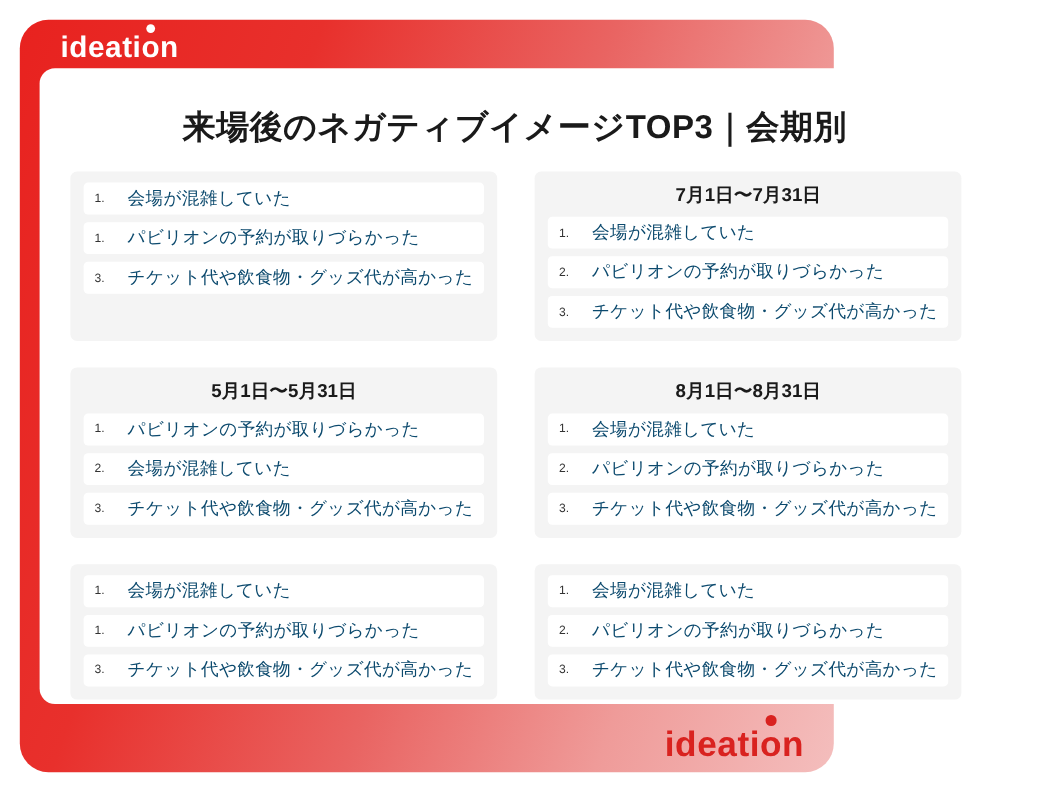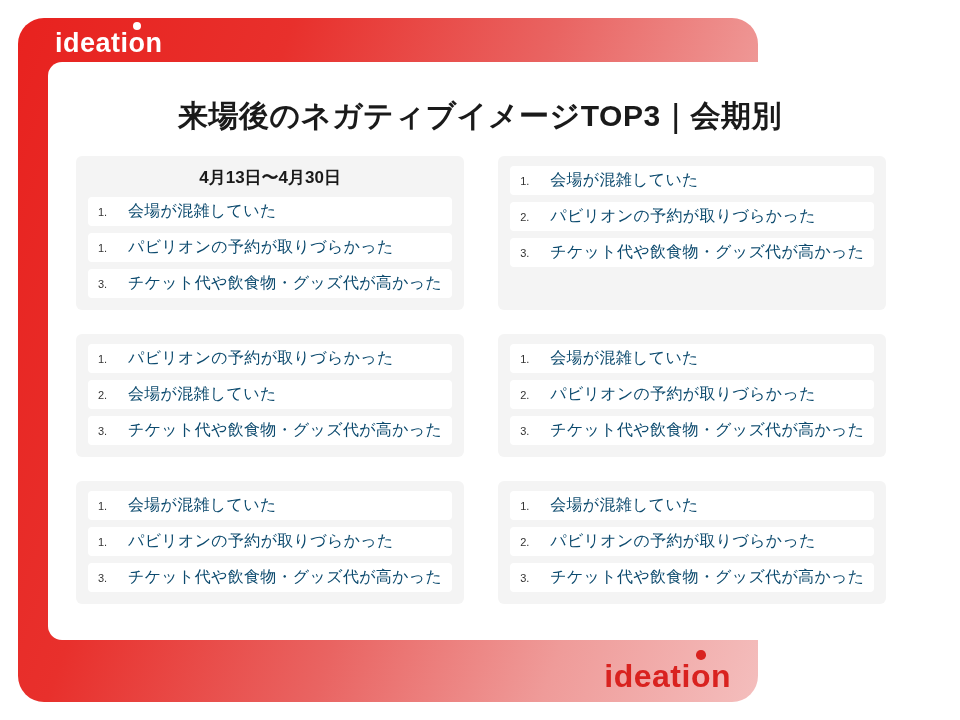--- a/index.html
+++ b/index.html
@@ -29,21 +29,21 @@
     top: 18px;
     right: 18px;
     bottom: 18px;
     border-radius: 26px;
     background: linear-gradient(110deg, #e8221f 0%, #e8302c 28%, #e96462 55%, #ef9b99 78%, #f4bebd 100%);
   }
 
   
   #card {
     position: absolute;
-    left: 48px;
+    left: 36px;
     top: 62px;
     width: 864px;
     height: 578px;
     background: #ffffff;
     border-radius: 14px;
     box-sizing: border-box;
     padding: 22px 28px 18px 28px;
   }
 
   
@@ -152,66 +152,68 @@
   <div id="frame"></div>
 
   <div id="logo-top"><span>ideati<span class="logo-dot">o</span>n</span></div>
 
   <div id="card">
     <div id="slide-title">来場後のネガティブイメージTOP3｜会期別</div>
 
     <div id="grid">
 
       <div class="panel">
-        <div class="panel-title">4月13日〜4月30日</div>
-        <div class="row">
-          <span class="rank">1.</span>
-          <span class="row-text">会場が混雑していた</span>
-        </div>
-        <div class="row">
-          <span class="rank">1.</span>
-          <span class="row-text">パビリオンの予約が取りづらかった</span>
-        </div>
-        <div class="row">
-          <span class="rank">3.</span>
-          <span class="row-text">チケット代や飲食物・グッズ代が高かった</span>
-        </div>
-      </div>
-
-      <div class="panel">
-        <div class="row">
-          <span class="rank">1.</span>
-          <span class="row-text">会場が混雑していた</span>
-        </div>
-        <div class="row">
-          <span class="rank">2.</span>
-          <span class="row-text">パビリオンの予約が取りづらかった</span>
-        </div>
-        <div class="row">
-          <span class="rank">3.</span>
-          <span class="row-text">チケット代や飲食物・グッズ代が高かった</span>
-        </div>
-      </div>
-
-      <div class="panel">
-        <div class="row">
-          <span class="rank">1.</span>
-          <span class="row-text">パビリオンの予約が取りづらかった</span>
-        </div>
-        <div class="row">
-          <span class="rank">2.</span>
-          <span class="row-text">会場が混雑していた</span>
-        </div>
-        <div class="row">
-          <span class="rank">3.</span>
-          <span class="row-text">チケット代や飲食物・グッズ代が高かった</span>
-        </div>
-      </div>
-
-      <div class="panel">
+        <div class="row">
+          <span class="rank">1.</span>
+          <span class="row-text">会場が混雑していた</span>
+        </div>
+        <div class="row">
+          <span class="rank">1.</span>
+          <span class="row-text">パビリオンの予約が取りづらかった</span>
+        </div>
+        <div class="row">
+          <span class="rank">3.</span>
+          <span class="row-text">チケット代や飲食物・グッズ代が高かった</span>
+        </div>
+      </div>
+
+      <div class="panel">
+        <div class="panel-title">7月1日〜7月31日</div>
+        <div class="row">
+          <span class="rank">1.</span>
+          <span class="row-text">会場が混雑していた</span>
+        </div>
+        <div class="row">
+          <span class="rank">2.</span>
+          <span class="row-text">パビリオンの予約が取りづらかった</span>
+        </div>
+        <div class="row">
+          <span class="rank">3.</span>
+          <span class="row-text">チケット代や飲食物・グッズ代が高かった</span>
+        </div>
+      </div>
+
+      <div class="panel">
+        <div class="panel-title">5月1日〜5月31日</div>
+        <div class="row">
+          <span class="rank">1.</span>
+          <span class="row-text">パビリオンの予約が取りづらかった</span>
+        </div>
+        <div class="row">
+          <span class="rank">2.</span>
+          <span class="row-text">会場が混雑していた</span>
+        </div>
+        <div class="row">
+          <span class="rank">3.</span>
+          <span class="row-text">チケット代や飲食物・グッズ代が高かった</span>
+        </div>
+      </div>
+
+      <div class="panel">
+        <div class="panel-title">8月1日〜8月31日</div>
         <div class="row">
           <span class="rank">1.</span>
           <span class="row-text">会場が混雑していた</span>
         </div>
         <div class="row">
           <span class="rank">2.</span>
           <span class="row-text">パビリオンの予約が取りづらかった</span>
         </div>
         <div class="row">
           <span class="rank">3.</span>

